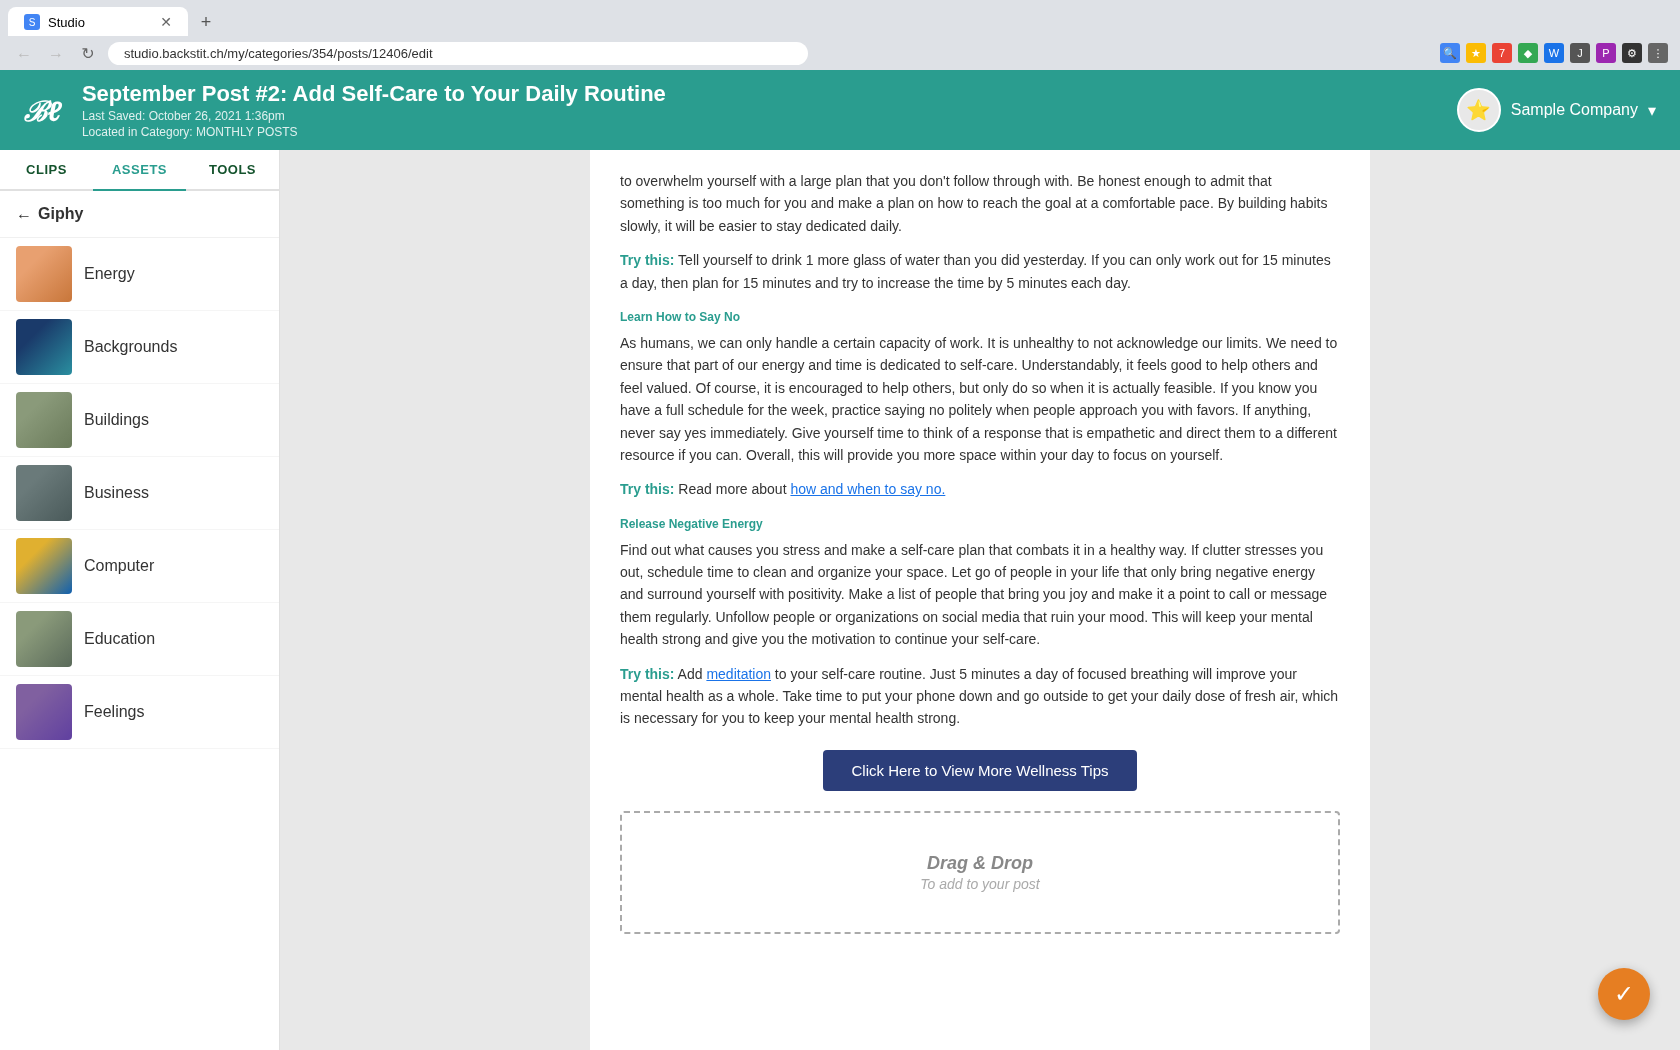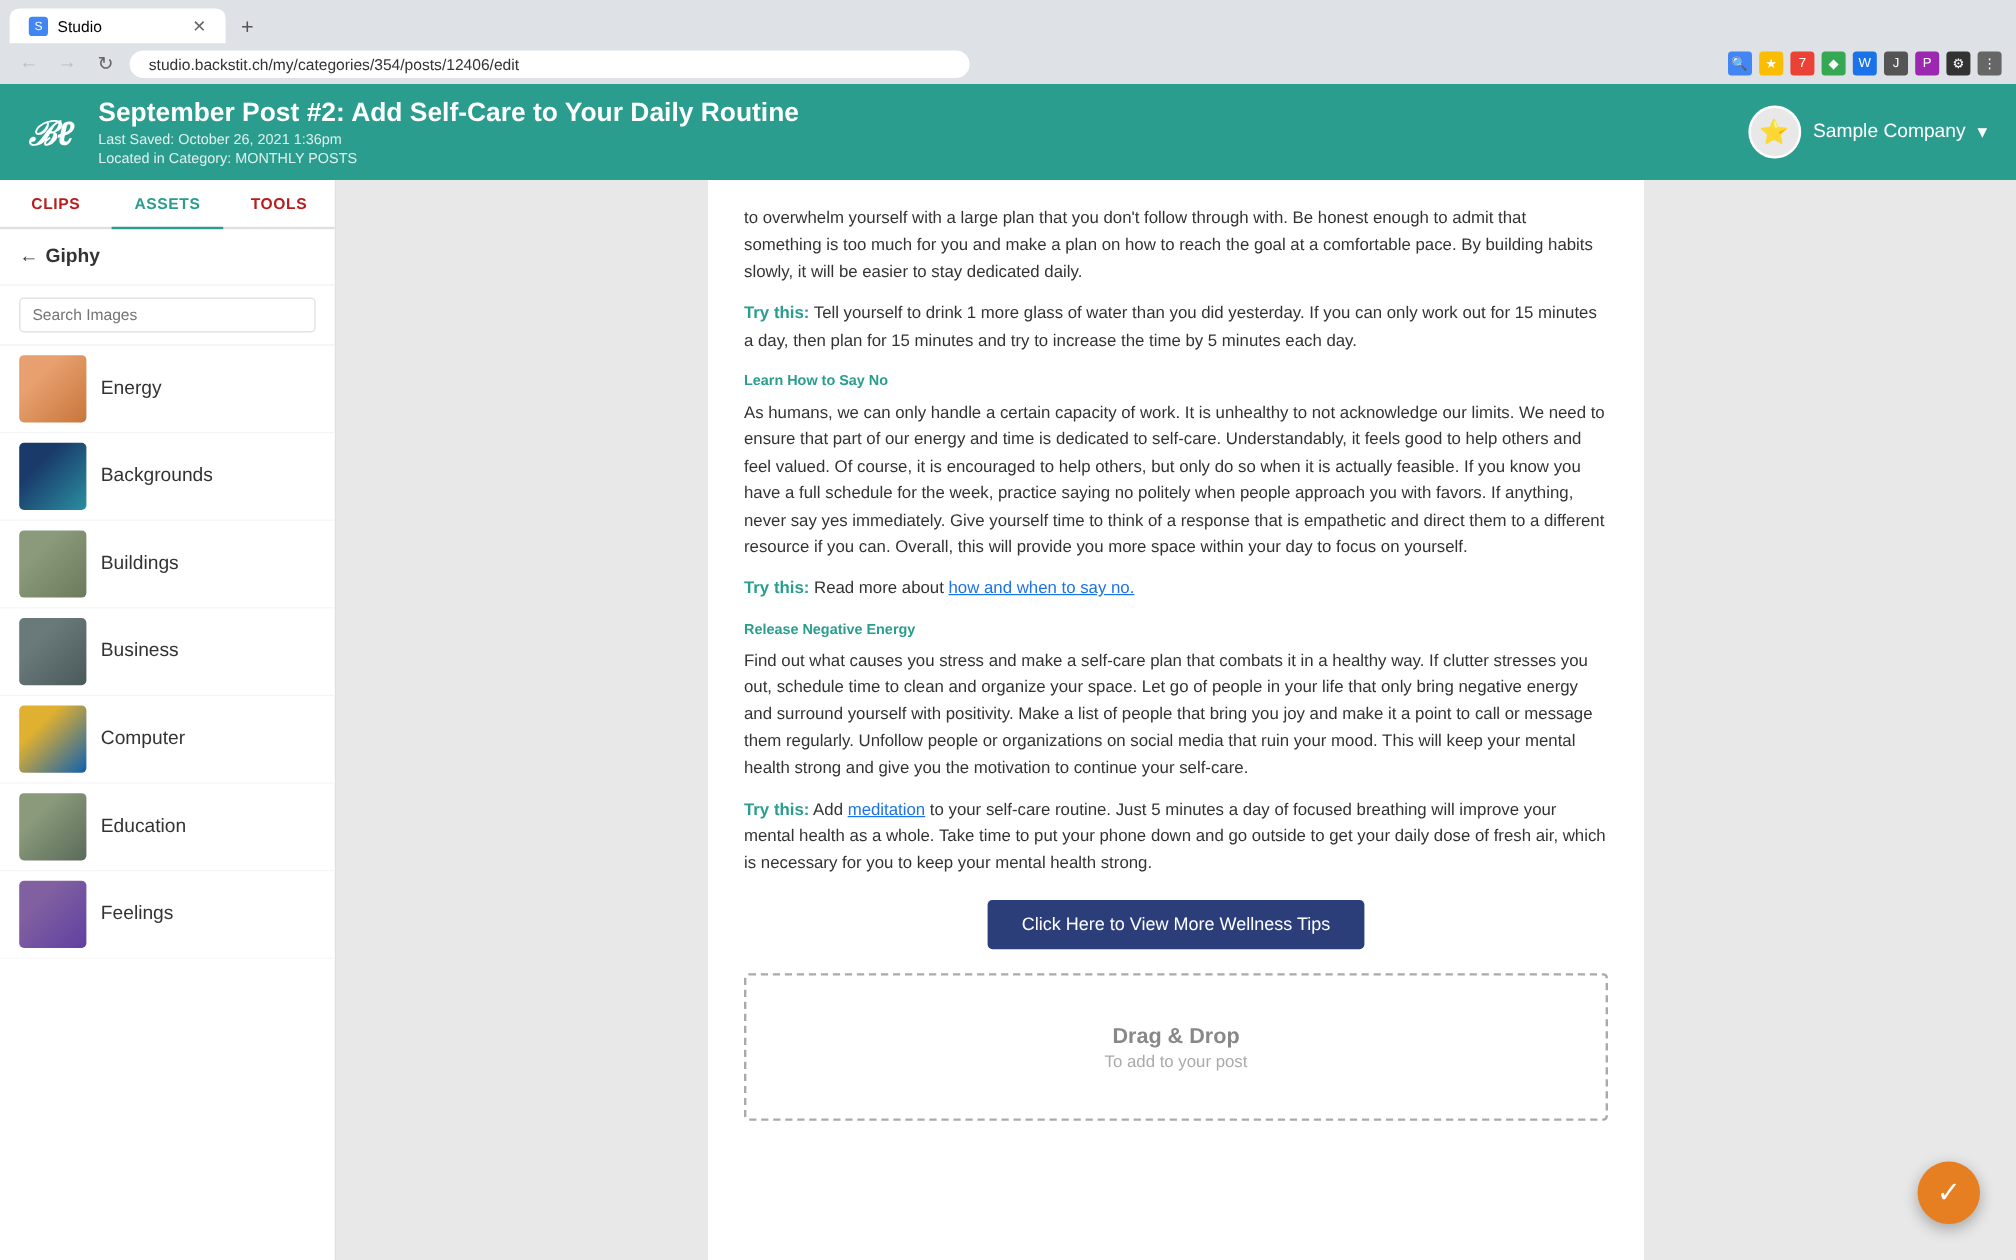--- a/index.html
+++ b/index.html
@@ -154,21 +154,21 @@
     .sidebar-tabs {
       display: flex;
       border-bottom: 2px solid #e0e0e0;
     }
     .sidebar-tab {
       flex: 1;
       padding: 12px 0;
       text-align: center;
       font-size: 13px;
       font-weight: bold;
-      color: #b91c1c;
+      color: #14532d;
       cursor: pointer;
       letter-spacing: 0.5px;
     }
     .sidebar-tab.active {
       color: #2a9d8f;
       border-bottom: 2px solid #2a9d8f;
       margin-bottom: -2px;
     }
     .sidebar-back {
       display: flex;
@@ -266,20 +266,21 @@
       cursor: pointer;
       text-align: center;
     }
     .drag-drop-area {
       border: 2px dashed #aaa;
       border-radius: 4px;
       padding: 40px;
       text-align: center;
       margin: 20px 0 0;
       background: white;
+      font-style: italic;
     }
     .drag-drop-title {
       font-size: 18px;
       color: #888;
       font-weight: bold;
     }
     .drag-drop-subtitle {
       font-size: 14px;
       color: #aaa;
       margin-top: 2px;
@@ -366,23 +367,20 @@
   <div class="sidebar">
     <div class="sidebar-tabs">
       <div class="sidebar-tab">CLIPS</div>
       <div class="sidebar-tab active">ASSETS</div>
       <div class="sidebar-tab">TOOLS</div>
     </div>
     <div class="sidebar-back">
       <span>←</span>
       <span>Giphy</span>
     </div>
-    <div class="search-bar">
-      <input class="search-input" type="text" placeholder="Search Images" style="">
-    </div>
     <div class="category-list">
       <div class="category-item">
         <div class="category-thumb thumb-animals"></div>
         <span class="category-label">Energy</span>
       </div>
       <div class="category-item">
         <div class="category-thumb thumb-backgrounds"></div>
         <span class="category-label">Backgrounds</span>
       </div>
       <div class="category-item">

